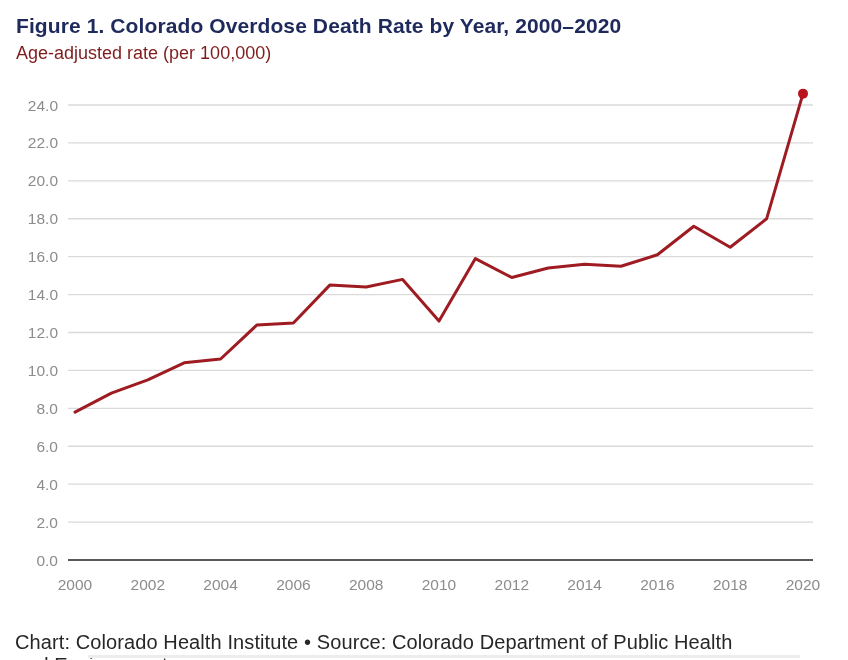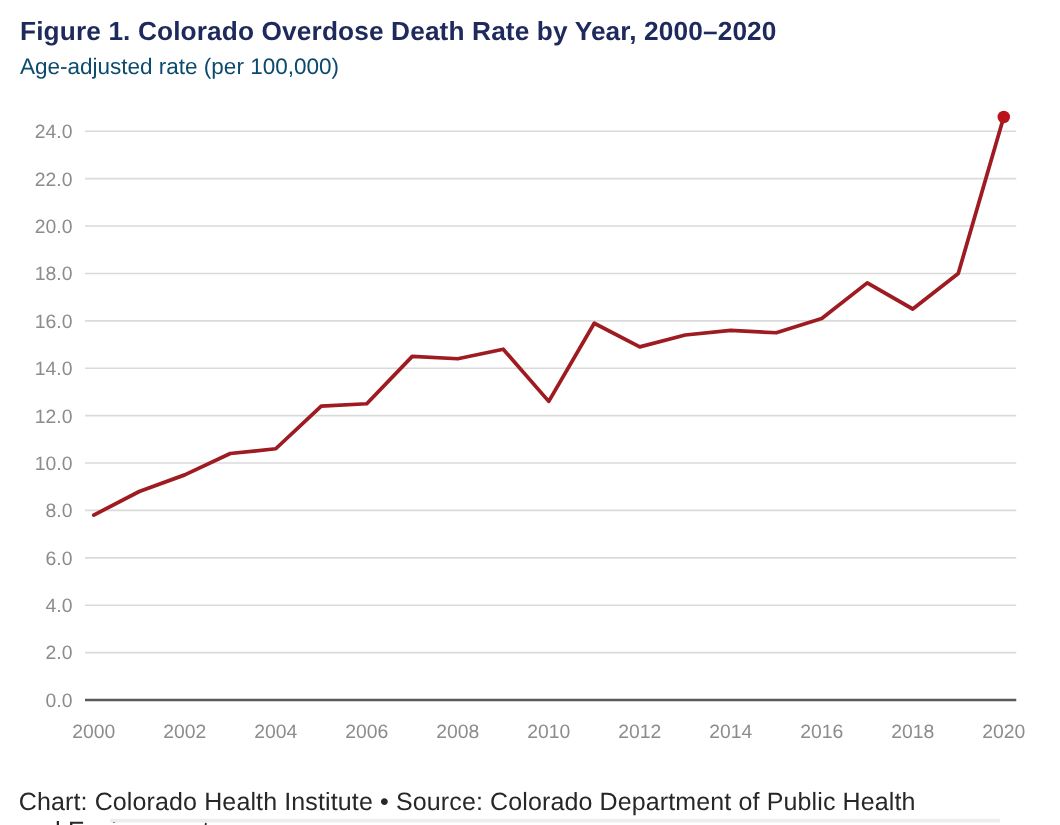--- a/index.html
+++ b/index.html
@@ -27,21 +27,21 @@
     font-size: 21px;
     font-weight: bold;
     color: #1f2a5c;
     letter-spacing: 0.1px;
     line-height: 26px;
     margin: 0;
   }
   .chart-subtitle {
     font-size: 18px;
     font-weight: 400;
-    color: #0c4a6e;
+    color: #7f1d1d;
     line-height: 24px;
     margin: 2px 0 0 0;
   }
   .chart-area {
     position: absolute;
     top: 84px;
     left: 0;
     width: 848px;
     height: 520px;
   }

